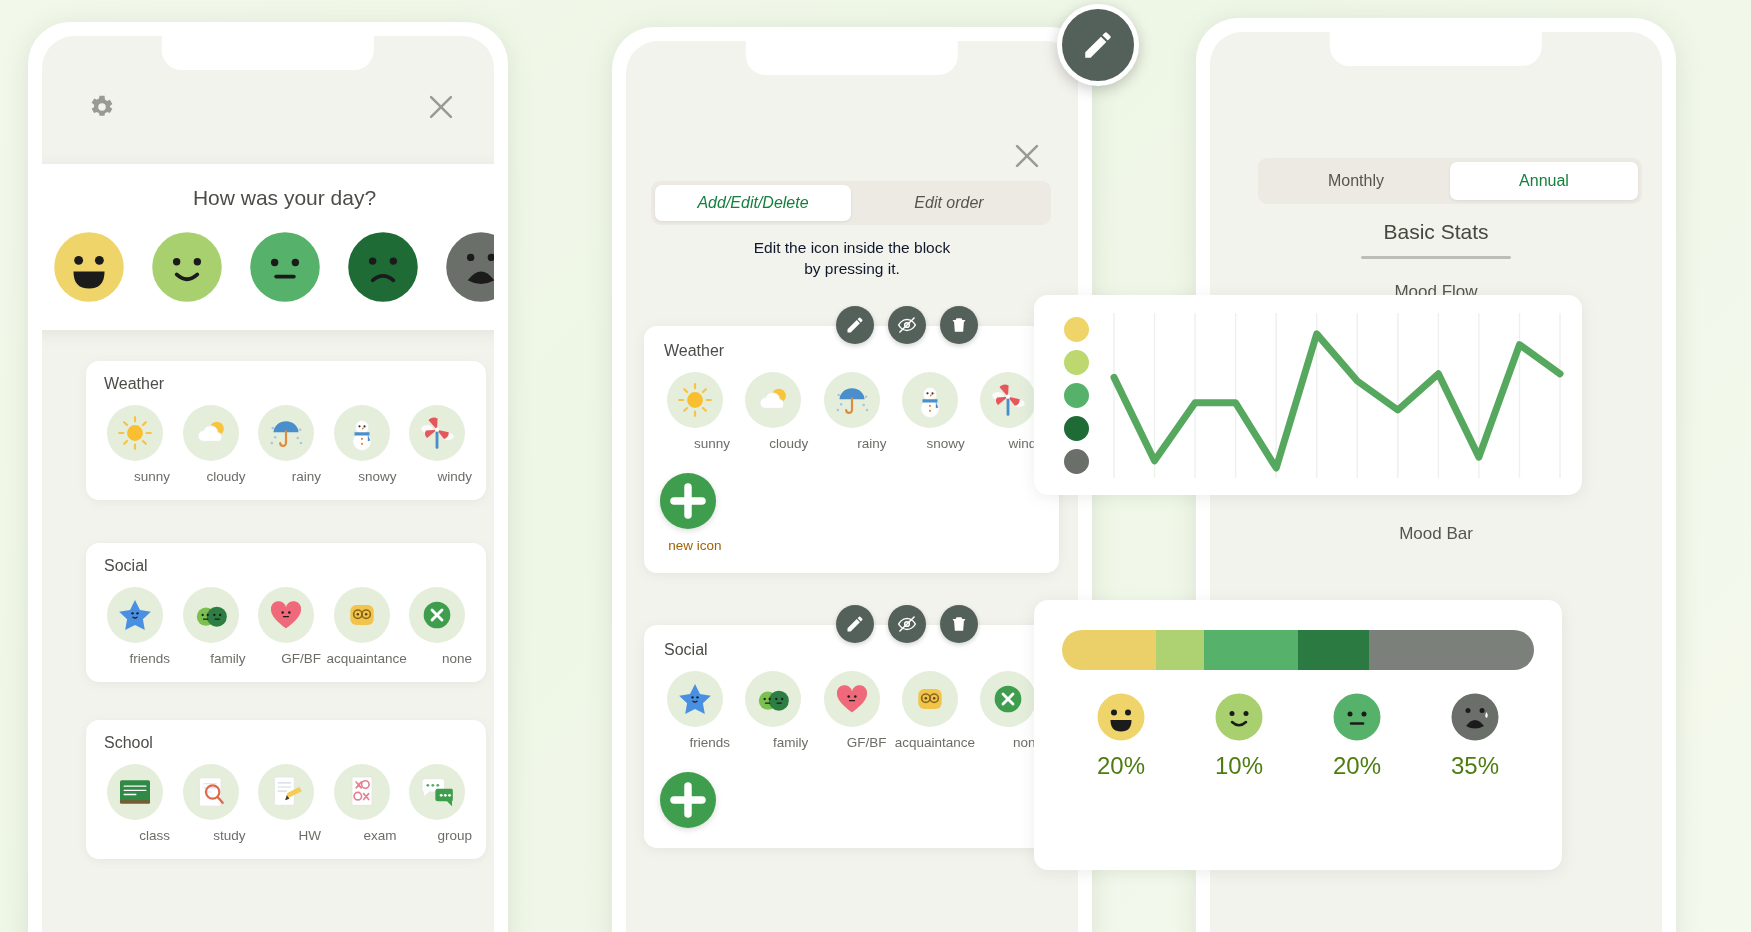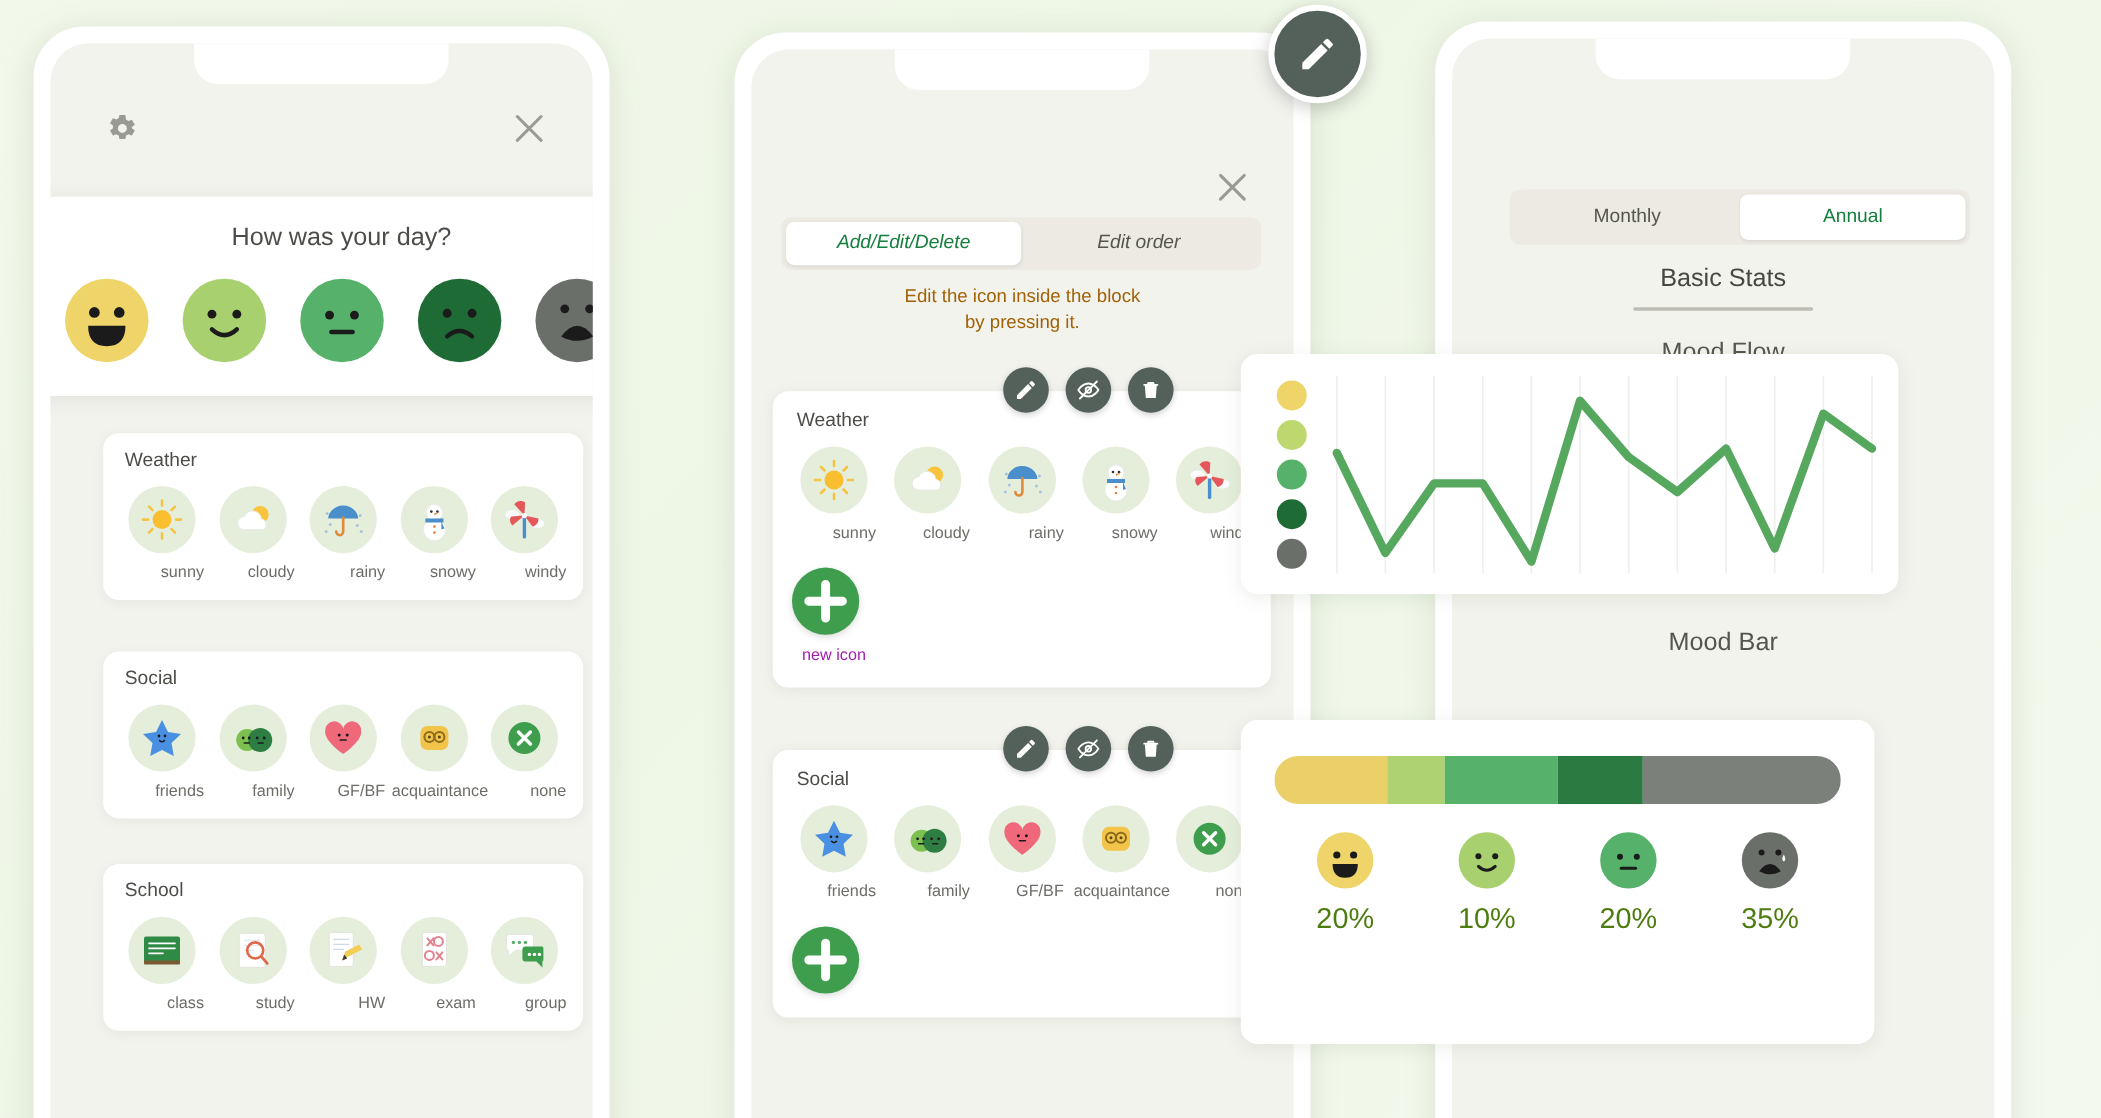--- a/index.html
+++ b/index.html
@@ -119,21 +119,21 @@
     border-radius: 9px;
     display: flex; padding: 4px; font-style: italic;
   }
   .seg-tab {
     flex: 1; display: flex; align-items: center; justify-content: center;
     font-size: 16px; color: #55554f; border-radius: 7px;
   }
   .seg-tab.active { background: #ffffff; color: #15803d; box-shadow: 0 1px 3px rgba(0,0,0,.08); }
   .p2-hint {
     position: absolute; top: 196px; left: 0; right: 0;
-    text-align: center; font-size: 15.5px; color: #a16207; line-height: 1.38;
+    text-align: center; font-size: 15.5px; color: #0f172a; line-height: 1.38;
   }
   .block-card {
     position: absolute; left: 18px; width: 415px;
     background: #ffffff; border-radius: 13px;
     box-shadow: 0 2px 11px rgba(120,140,110,0.12);
     padding: 16px 16px 20px 16px;
   }
   .block-actions {
     position: absolute; display: flex; gap: 14px; z-index: 12;
   }
@@ -143,21 +143,21 @@
     display: flex; align-items: center; justify-content: center;
     box-shadow: 0 2px 5px rgba(0,0,0,.18);
   }
   .act-btn svg { width: 20px; height: 20px; }
   .add-icon {
     width: 56px; height: 56px; border-radius: 50%;
     background: #3f9e4d;
     display: flex; align-items: center; justify-content: center;
     box-shadow: 0 2px 6px rgba(0,0,0,.14);
   }
-  .add-label { font-size: 13.5px; color: #a21caf; text-align: center; margin-top: 9px; width: 70px;}
+  .add-label { font-size: 13.5px; color: #a16207; text-align: center; margin-top: 9px; width: 70px;}
 
   .fab-pencil {
     position: absolute; left: 1057px; top: 4px;
     width: 82px; height: 82px; border-radius: 50%;
     background: #54605a;
     border: 5px solid #ffffff;
     display: flex; align-items: center; justify-content: center;
     box-shadow: 0 4px 14px rgba(60,70,60,.28);
     z-index: 40;
   }
@@ -174,21 +174,21 @@
   .basic-stats {
     position: absolute; top: 188px; left: 0; right: 0;
     text-align: center; font-size: 21px; color: #47473f;
   }
   .basic-underline {
     position: absolute; top: 224px; left: 50%; transform: translateX(-50%);
     width: 150px; height: 3px; background: #bdbdb5; border-radius: 2px;
   }
   .sub-label {
     position: absolute; left: 0; right: 0; text-align: center;
-    font-size: 21px; color: #55554f;
+    font-size: 17px; color: #55554f;
   }
   .chart-card {
     position: absolute;
     background: #ffffff; border-radius: 14px;
     box-shadow: 0 3px 15px rgba(110,130,100,0.13);
   }
   .legend-dots {
     position: absolute; left: 30px; top: 22px;
     display: flex; flex-direction: column; gap: 8px;
   }

